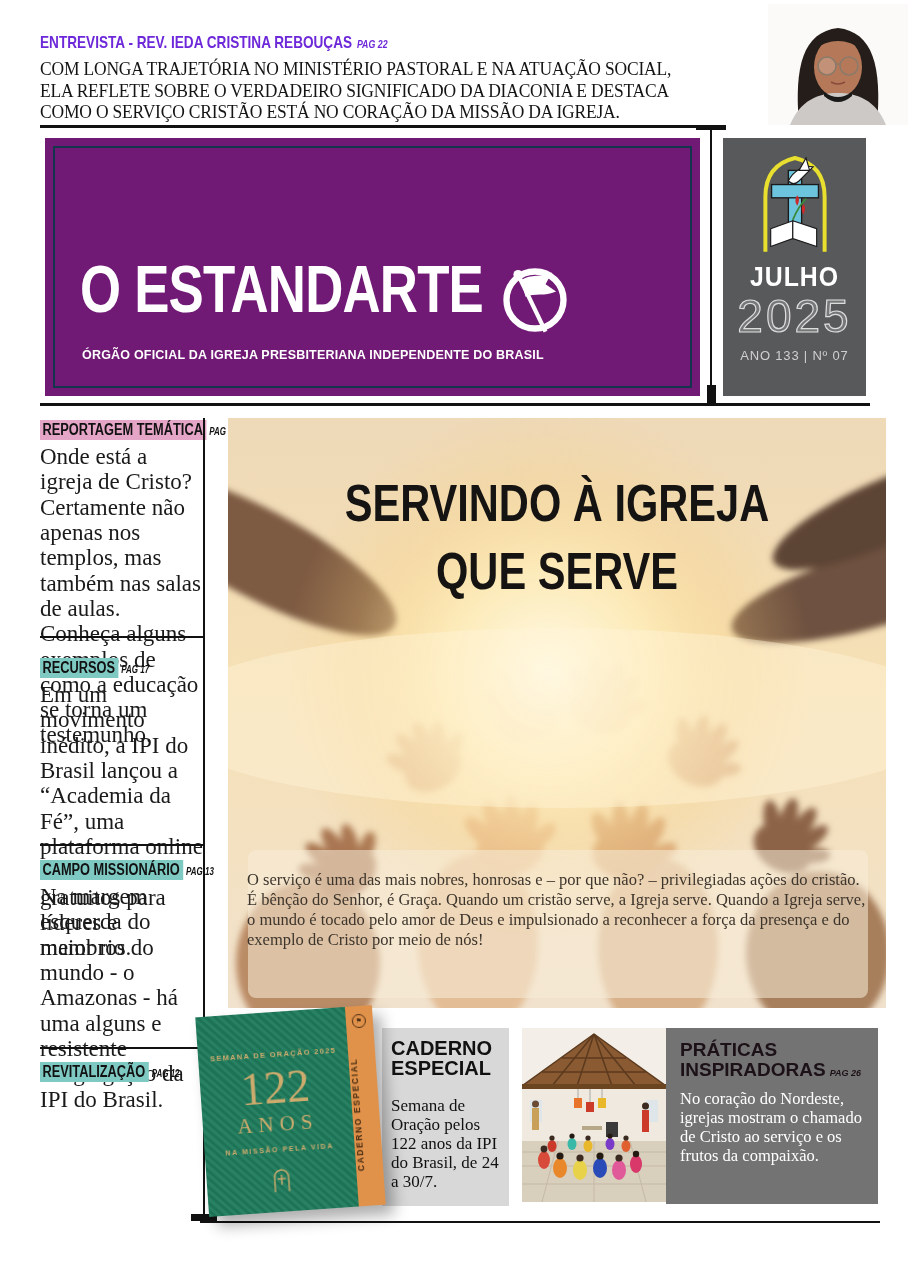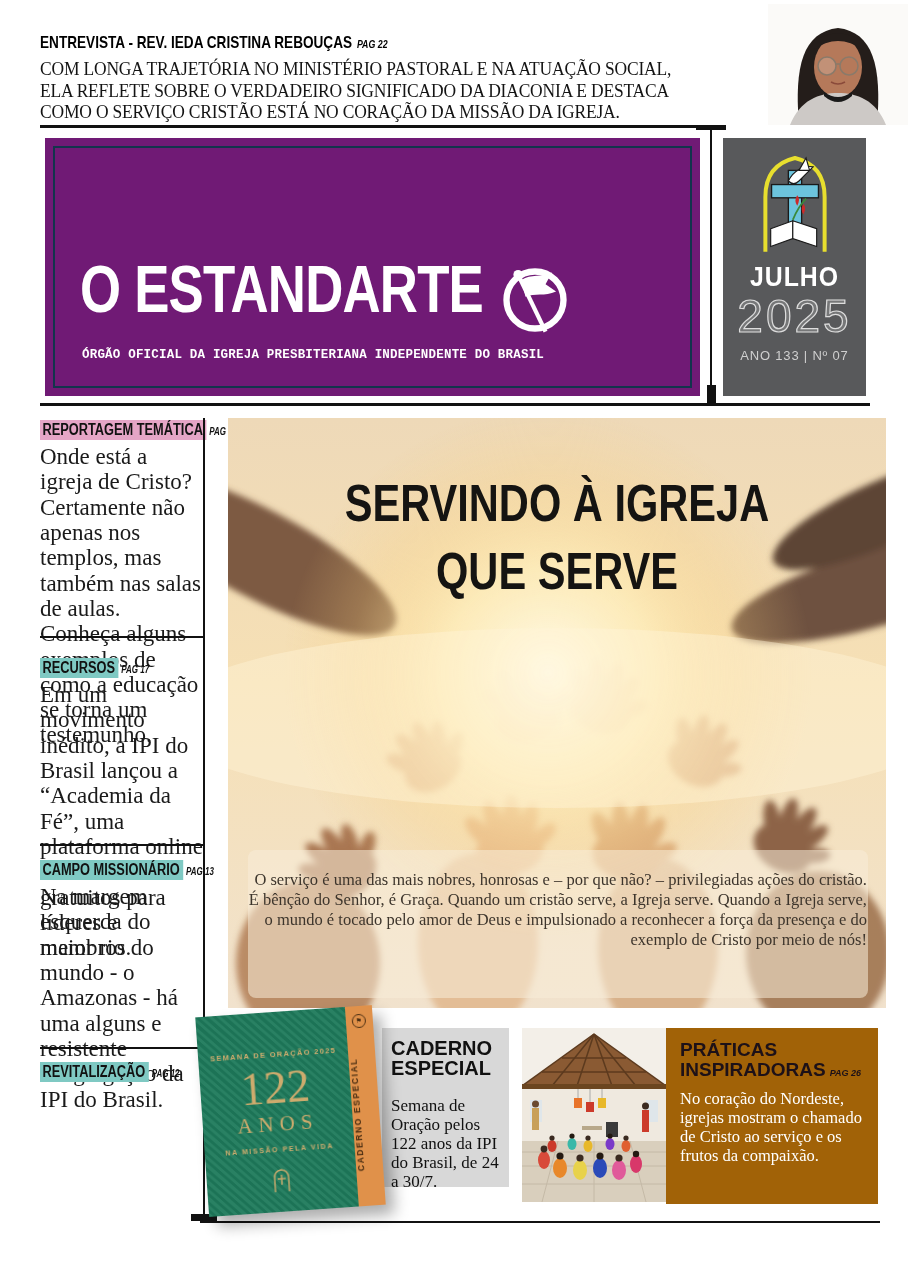--- a/index.html
+++ b/index.html
@@ -4,37 +4,37 @@
 <style>
   html,body{margin:0;padding:0;background:#ffffff;}
   #page{position:relative;width:908px;height:1280px;background:#ffffff;overflow:hidden;
         font-family:"Liberation Sans",sans-serif;}
   .abs{position:absolute;}
   .serif{font-family:"Liberation Serif",serif;}
   .cond{font-family:"Liberation Sans",sans-serif;font-weight:bold;}
   .sx{display:inline-block;transform:scaleX(0.8);transform-origin:left center;white-space:nowrap;}
 
   
-  .kicker{left:40px;top:33px;font-size:17px;letter-spacing:0;color:#000000;}
+  .kicker{left:40px;top:33px;font-size:17px;letter-spacing:0;color:#6d28d9;}
   .kicker .pag{font-size:11px;font-style:italic;margin-left:6px;}
   .intro{left:40px;top:58px;width:760px;font-size:19px;line-height:1.14;color:#141414;
          letter-spacing:-0.2px;transform:scaleX(0.92);transform-origin:left top;}
   .portrait{left:768px;top:4px;width:140px;height:121px;}
 
   
   .rule{background:#111;}
 
   
   .masthead{left:45px;top:138px;width:655px;height:258px;background:#701a75;}
   .masthead-inner{position:absolute;left:8px;top:8px;right:8px;bottom:8px;border:2.5px solid #12344c;}
   .mast-title{position:absolute;left:35px;top:118px;font-size:66px;line-height:1;color:#fff;
               letter-spacing:-1px;}
   .mast-flag{position:absolute;left:452px;top:124px;}
   .mast-tag{position:absolute;left:37px;top:210px;font-size:12.5px;font-weight:bold;color:#fff;
-            letter-spacing:0.2px;font-family:Liberation Mono, monospace;}
+            letter-spacing:0.2px;}
 
   
   .issuebox{left:723px;top:138px;width:143px;height:258px;background:#58595b;text-align:center;color:#fff;}
   .issue-icon{margin-top:10px;}
   .issue-month{font-size:27px;font-weight:bold;letter-spacing:1px;margin-top:-2px;
                transform:scaleX(0.92);transform-origin:center;}
   .issue-year{font-size:46px;font-weight:400;letter-spacing:3px;line-height:1;margin-top:0;
               color:rgba(255,255,255,0.18);-webkit-text-stroke:1.2px #dddddd;}
   .issue-edition{font-size:13px;color:#cfcfcf;letter-spacing:0.8px;margin-top:9px;}
 
@@ -46,25 +46,25 @@
   .hl-teal{background:#7fc9c3;}
   .side-head .pag{font-size:10px;font-style:italic;font-weight:bold;margin-left:4px;}
   .side-body{margin-top:5px;font-size:23px;line-height:1.1;color:#1a1a1a;}
 
   
   .cover{left:228px;top:418px;width:658px;height:634px;}
   .cover svg{position:absolute;left:0;top:0;}
   .cover-headline{position:absolute;left:0;top:52px;width:100%;text-align:center;color:#151412;
                   font-size:52px;line-height:1.3;letter-spacing:0;transform:scaleX(0.8);
                   transform-origin:center top;}
-  .cover-caption{position:absolute;left:19px;top:452px;width:620px;text-align:right;
+  .cover-caption{position:absolute;left:19px;top:452px;width:620px;text-align:left;
                  font-size:16.5px;line-height:1.22;color:#3d352c;}
 
   
-  .graypanel{left:382px;top:1028px;width:127px;height:159px;background:#d8d8d8;color:#111;
+  .graypanel{left:382px;top:1028px;width:127px;height:178px;background:#d8d8d8;color:#111;
              padding:10px 8px 0 9px;box-sizing:border-box;}
   .graypanel .title{font-size:20px;line-height:1.02;}
   .graypanel .body{margin-top:17px;font-size:17px;line-height:1.12;}
 
   .book{left:202px;top:1011px;display:flex;transform:rotate(-4deg);transform-origin:center;
         box-shadow:8px 10px 14px rgba(0,0,0,0.32);z-index:3;}
   .book-cover{width:150px;height:200px;background:#1e7a5b;position:relative;text-align:center;
               background-image:repeating-linear-gradient(45deg,rgba(255,255,255,0.05) 0 3px,rgba(0,0,0,0.06) 3px 6px);}
   .gold{color:#cdab6d;}
   .bc-top{padding-top:38px;font-size:7.5px;letter-spacing:1.3px;font-weight:bold;}
@@ -74,21 +74,21 @@
   .bc-emblem{position:absolute;left:0;right:0;bottom:14px;}
   .book-spine{width:27px;height:200px;background:#e0914a;position:relative;}
   .spine-ring{position:absolute;left:6px;top:8px;width:12px;height:12px;border:1.5px solid #4a2e12;
               border-radius:50%;font-size:7px;line-height:12px;text-align:center;color:#4a2e12;}
   .spine-label{position:absolute;left:0;top:28px;width:27px;height:160px;writing-mode:vertical-rl;
                transform:rotate(180deg);font-size:8.5px;letter-spacing:1.6px;color:#4a2e12;
                font-weight:bold;text-align:center;}
 
   .church{left:522px;top:1028px;width:144px;height:174px;overflow:hidden;}
 
-  .pinkpanel{left:666px;top:1028px;width:212px;height:176px;background:#a16207;
+  .pinkpanel{left:666px;top:1028px;width:212px;height:176px;background:#737373;
              padding:12px 10px 0 14px;box-sizing:border-box;}
   .pinkpanel .title{font-size:19px;line-height:1.05;color:#1d1118;}
   .pinkpanel .pag{font-size:9px;font-style:italic;font-weight:bold;margin-left:4px;}
   .pinkpanel .body{margin-top:9px;font-size:16.5px;line-height:1.16;color:#ffffff;}
 </style>
 </head>
 <body>
 
 <div id="page">
 

